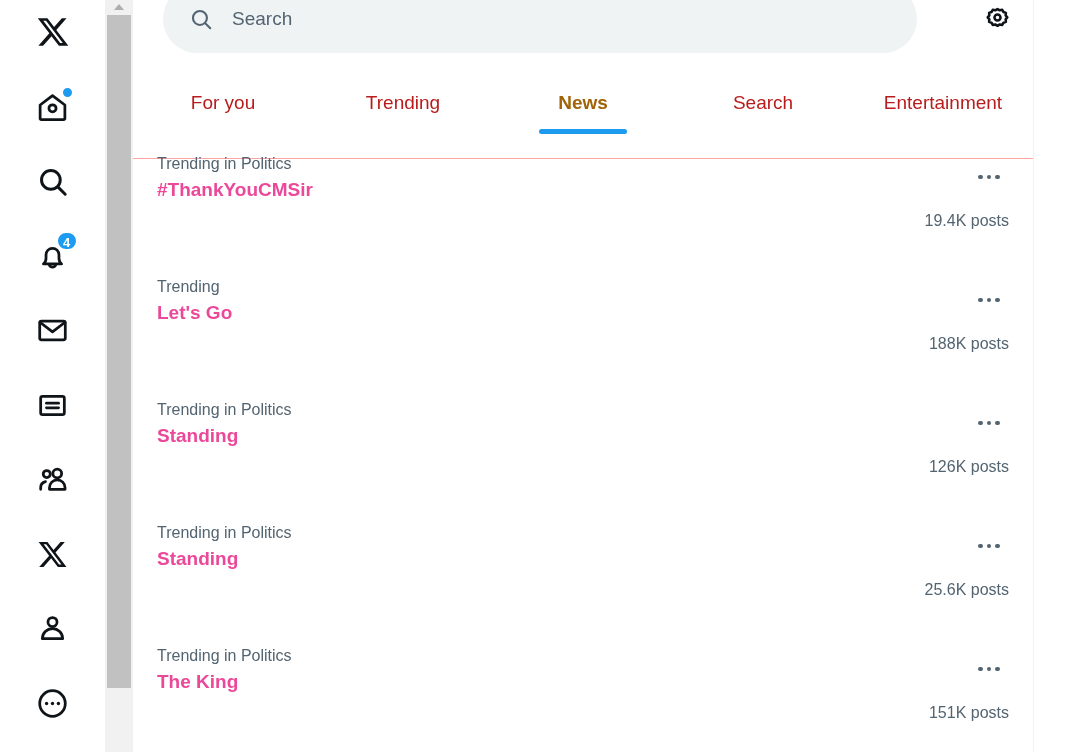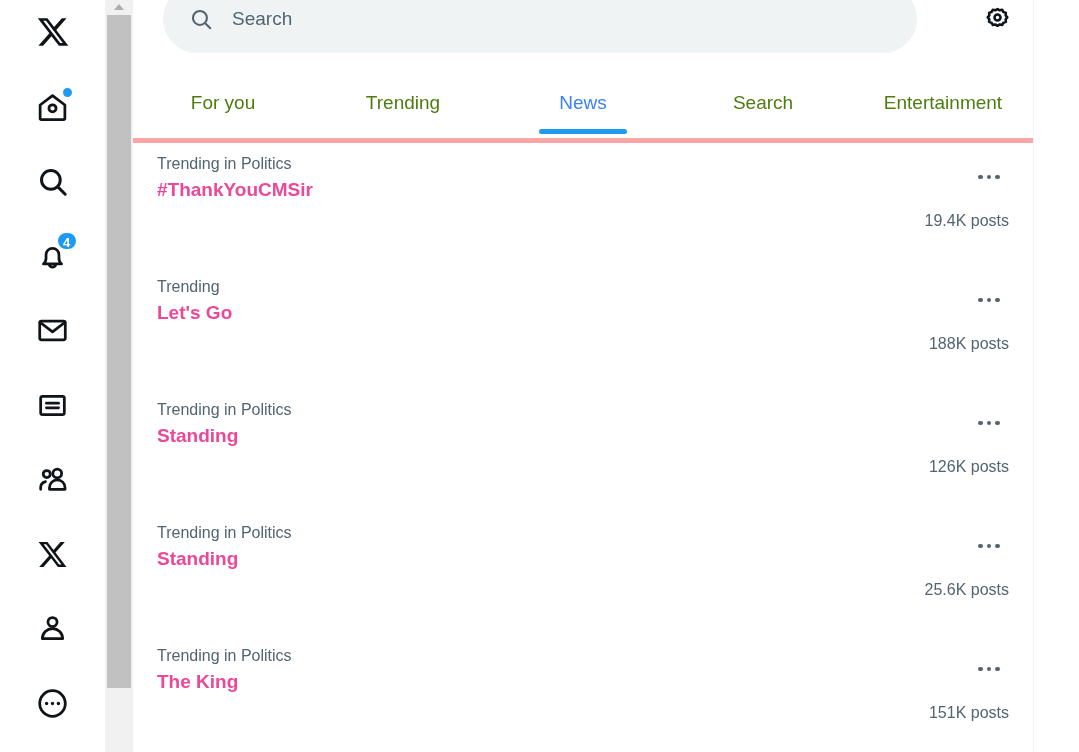--- a/index.html
+++ b/index.html
@@ -126,23 +126,23 @@
     width: 45px;
     height: 752px;
     background: #ffffff;
   }
 
   
   .header {
     position: absolute;
     left: 0; top: 0;
     width: 900px;
-    height: 143px;
+    height: 159px;
     background: rgba(255,255,255,0.92);
-    border-bottom: 5px solid #fca5a5;
+    border-bottom: 1px solid #fca5a5;
   }
 
   .search-row {
     position: absolute;
     left: 0;
     top: -15px;
     width: 900px;
     height: 68px;
     display: flex;
     align-items: center;
@@ -205,26 +205,26 @@
   }
   .tab {
     position: relative;
     flex: 1 1 0;
     display: flex;
     align-items: flex-start;
     justify-content: center;
     padding-top: 20px;
     cursor: pointer;
     font-size: 19px;
-    color: #4d7c0f;
+    color: #b91c1c;
     font-weight: 400;
   }
   .tab.active {
-    color: #3b82f6;
-    font-weight: 400;
+    color: #a16207;
+    font-weight: 700;
   }
   .tab .underline {
     position: absolute;
     bottom: 9px;
     left: 50%;
     transform: translateX(-50%);
     width: 88px;
     height: 5px;
     border-radius: 3px;
     background: #1d9bf0;

